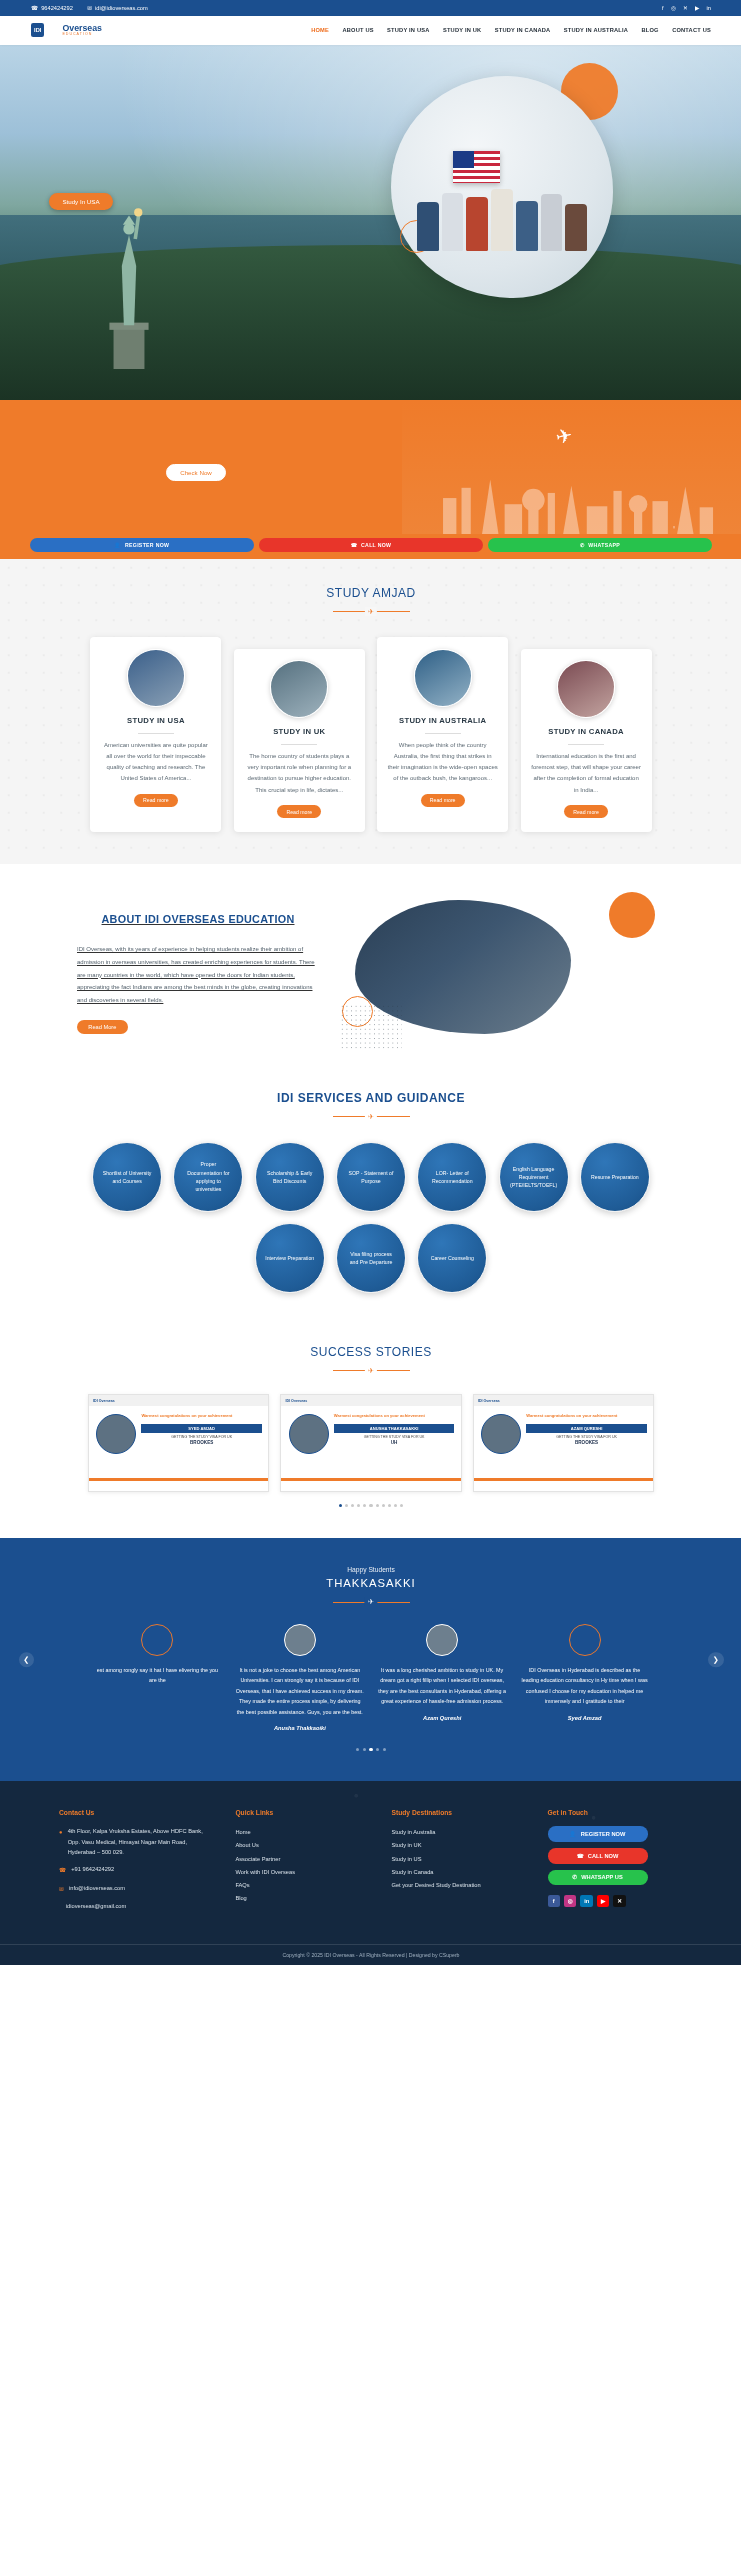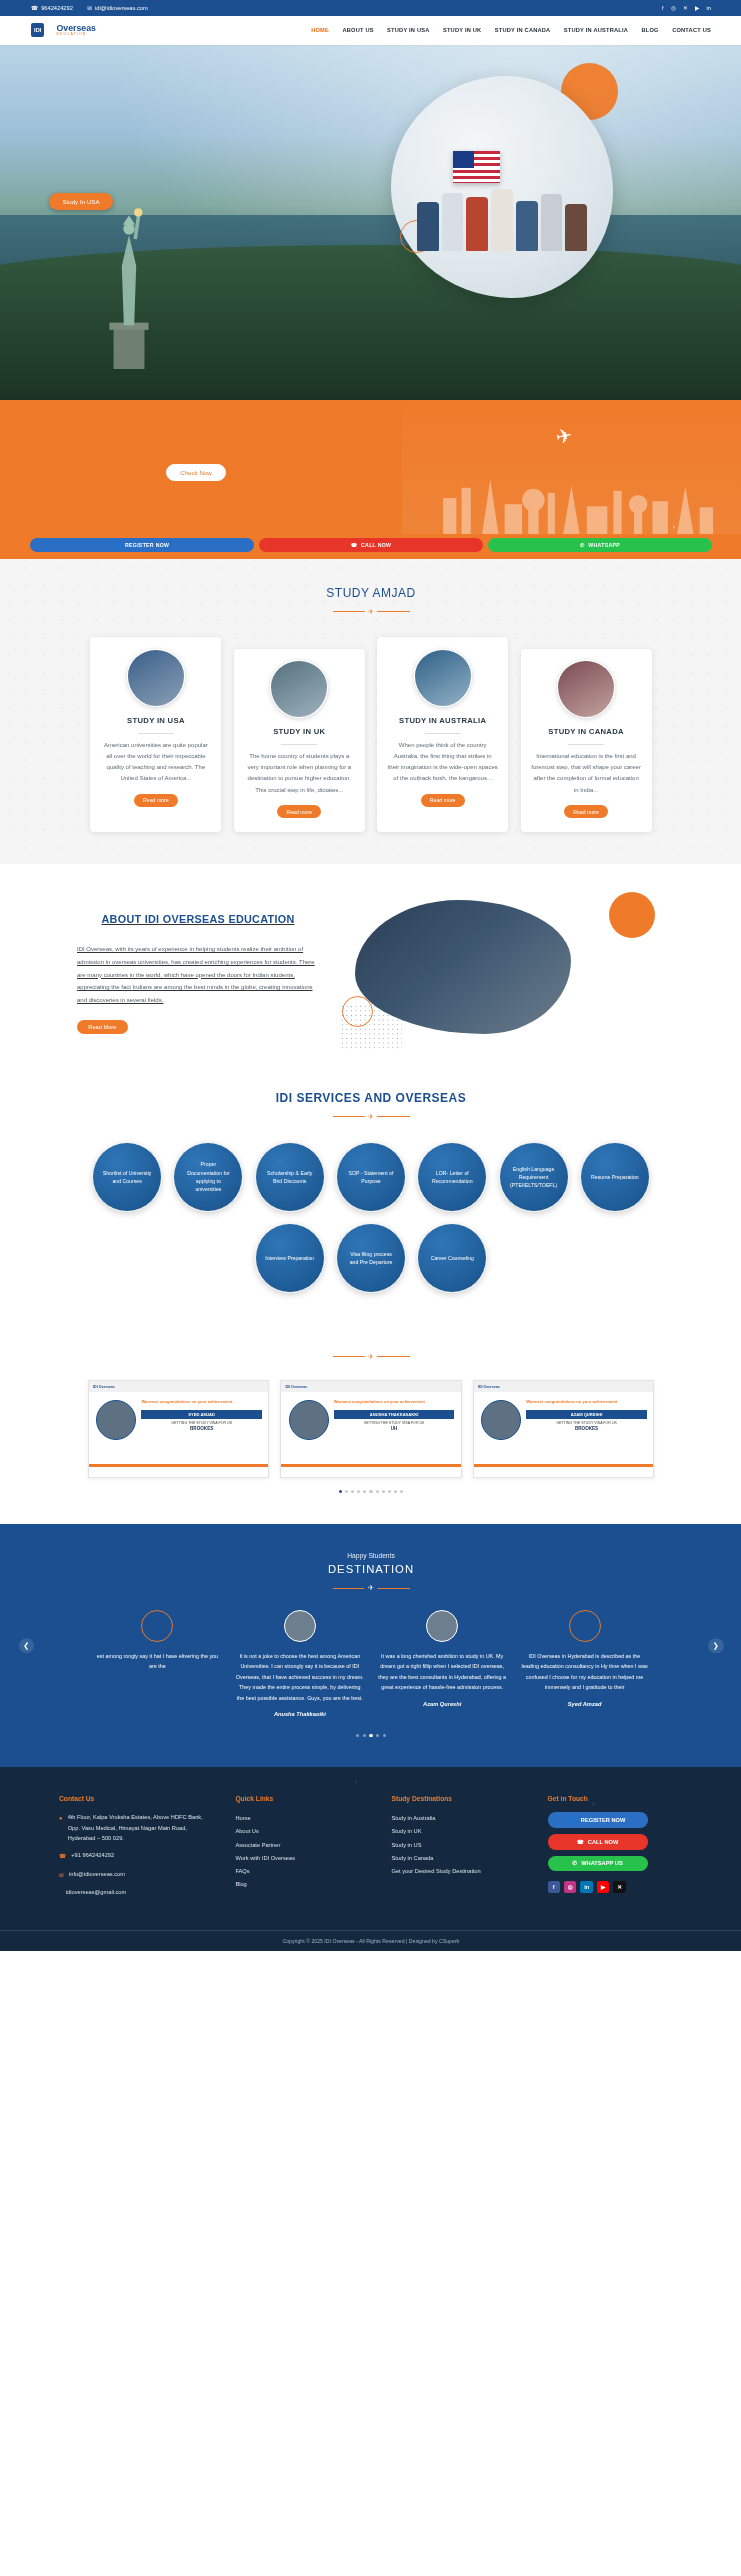--- a/index.html
+++ b/index.html
@@ -31,21 +31,21 @@
   .nav {
     height: 29px;
     background: #fff;
     display: flex;
     align-items: center;
     padding: 0 31px;
     box-shadow: 0 0.5px 2.1px rgba(0,0,0,.08);
     position: relative;
     z-index: 5;
   }
-  .logo { display: flex; align-items: center; gap: 12px; }
+  .logo { display: flex; align-items: center; gap: 18px; }
   .logo-mark {
     width: 13.4px; height: 13.4px; border-radius: 2.1px;
     background: #1b4f8f; color: #fff; font-size: 5.7px; font-weight: bold;
     display: flex; align-items: center; justify-content: center;
   }
   .logo-text-main { font-size: 8.8px; color: #1b4f8f; font-weight: bold; line-height: 1; }
   .logo-text-sub { font-size: 3.6px; color: #e8772e; letter-spacing: 1px; }
   .nav-links {
     margin-left: auto;
     display: flex;
@@ -694,21 +694,21 @@
   </div>
   <div class="about-right">
     <div class="about-orange-blob"></div>
     <div class="about-photo"></div>
     <div class="about-ring"></div>
     <div class="about-dots"></div>
   </div>
 </div>
 
 <div class="services">
-  <h2 class="sec-title bold">IDI SERVICES AND OVERSEAS</h2>
+  <h2 class="sec-title bold">IDI SERVICES AND GUIDANCE</h2>
   <div class="sep onwhite"></div>
   <div class="circles">
     <div class="circle">
         <span>Shortlist of University and Courses</span>
       </div>
     <div class="circle">
         <span>Proper Documentation for applying to universities</span>
       </div>
     <div class="circle">
         <span>Scholarship &amp; Early Bird Discounts</span>
@@ -731,20 +731,21 @@
     <div class="circle">
         <span>Visa filing process and Pre Departure</span>
       </div>
     <div class="circle">
         <span>Career Counseling</span>
       </div>
   </div>
 </div>
 
 <div class="stories">
+  <h2 class="sec-title">SUCCESS STORIES</h2>
   <div class="sep onwhite"></div>
 
   <div class="story-row">
     <div class="story-card">
       <div class="story-top">
         <span class="story-logo">IDI Overseas</span>
       </div>
       <div class="story-body">
         <div class="story-photo"></div>
         <div class="story-right">
@@ -806,21 +807,21 @@
     <span class="dot"></span>
     <span class="dot"></span>
     <span class="dot"></span>
     <span class="dot"></span>
     <span class="dot"></span>
   </div>
 </div>
 
 <div class="testimonials">
   <div class="t-small">Happy Students</div>
-  <div class="t-title">DESTINATION</div>
+  <div class="t-title">THAKKASAKKI</div>
   <div class="t-sep"></div>
 
   <div class="t-arrow left">❮</div>
   <div class="t-arrow right">❯</div>
 
   <div class="t-row">
     <div class="t-item">
       <div class="t-avatar empty"></div>
       <div class="t-text">est among rongly say it hat I have elivering the you are the</div>
       <div class="t-name"></div>

